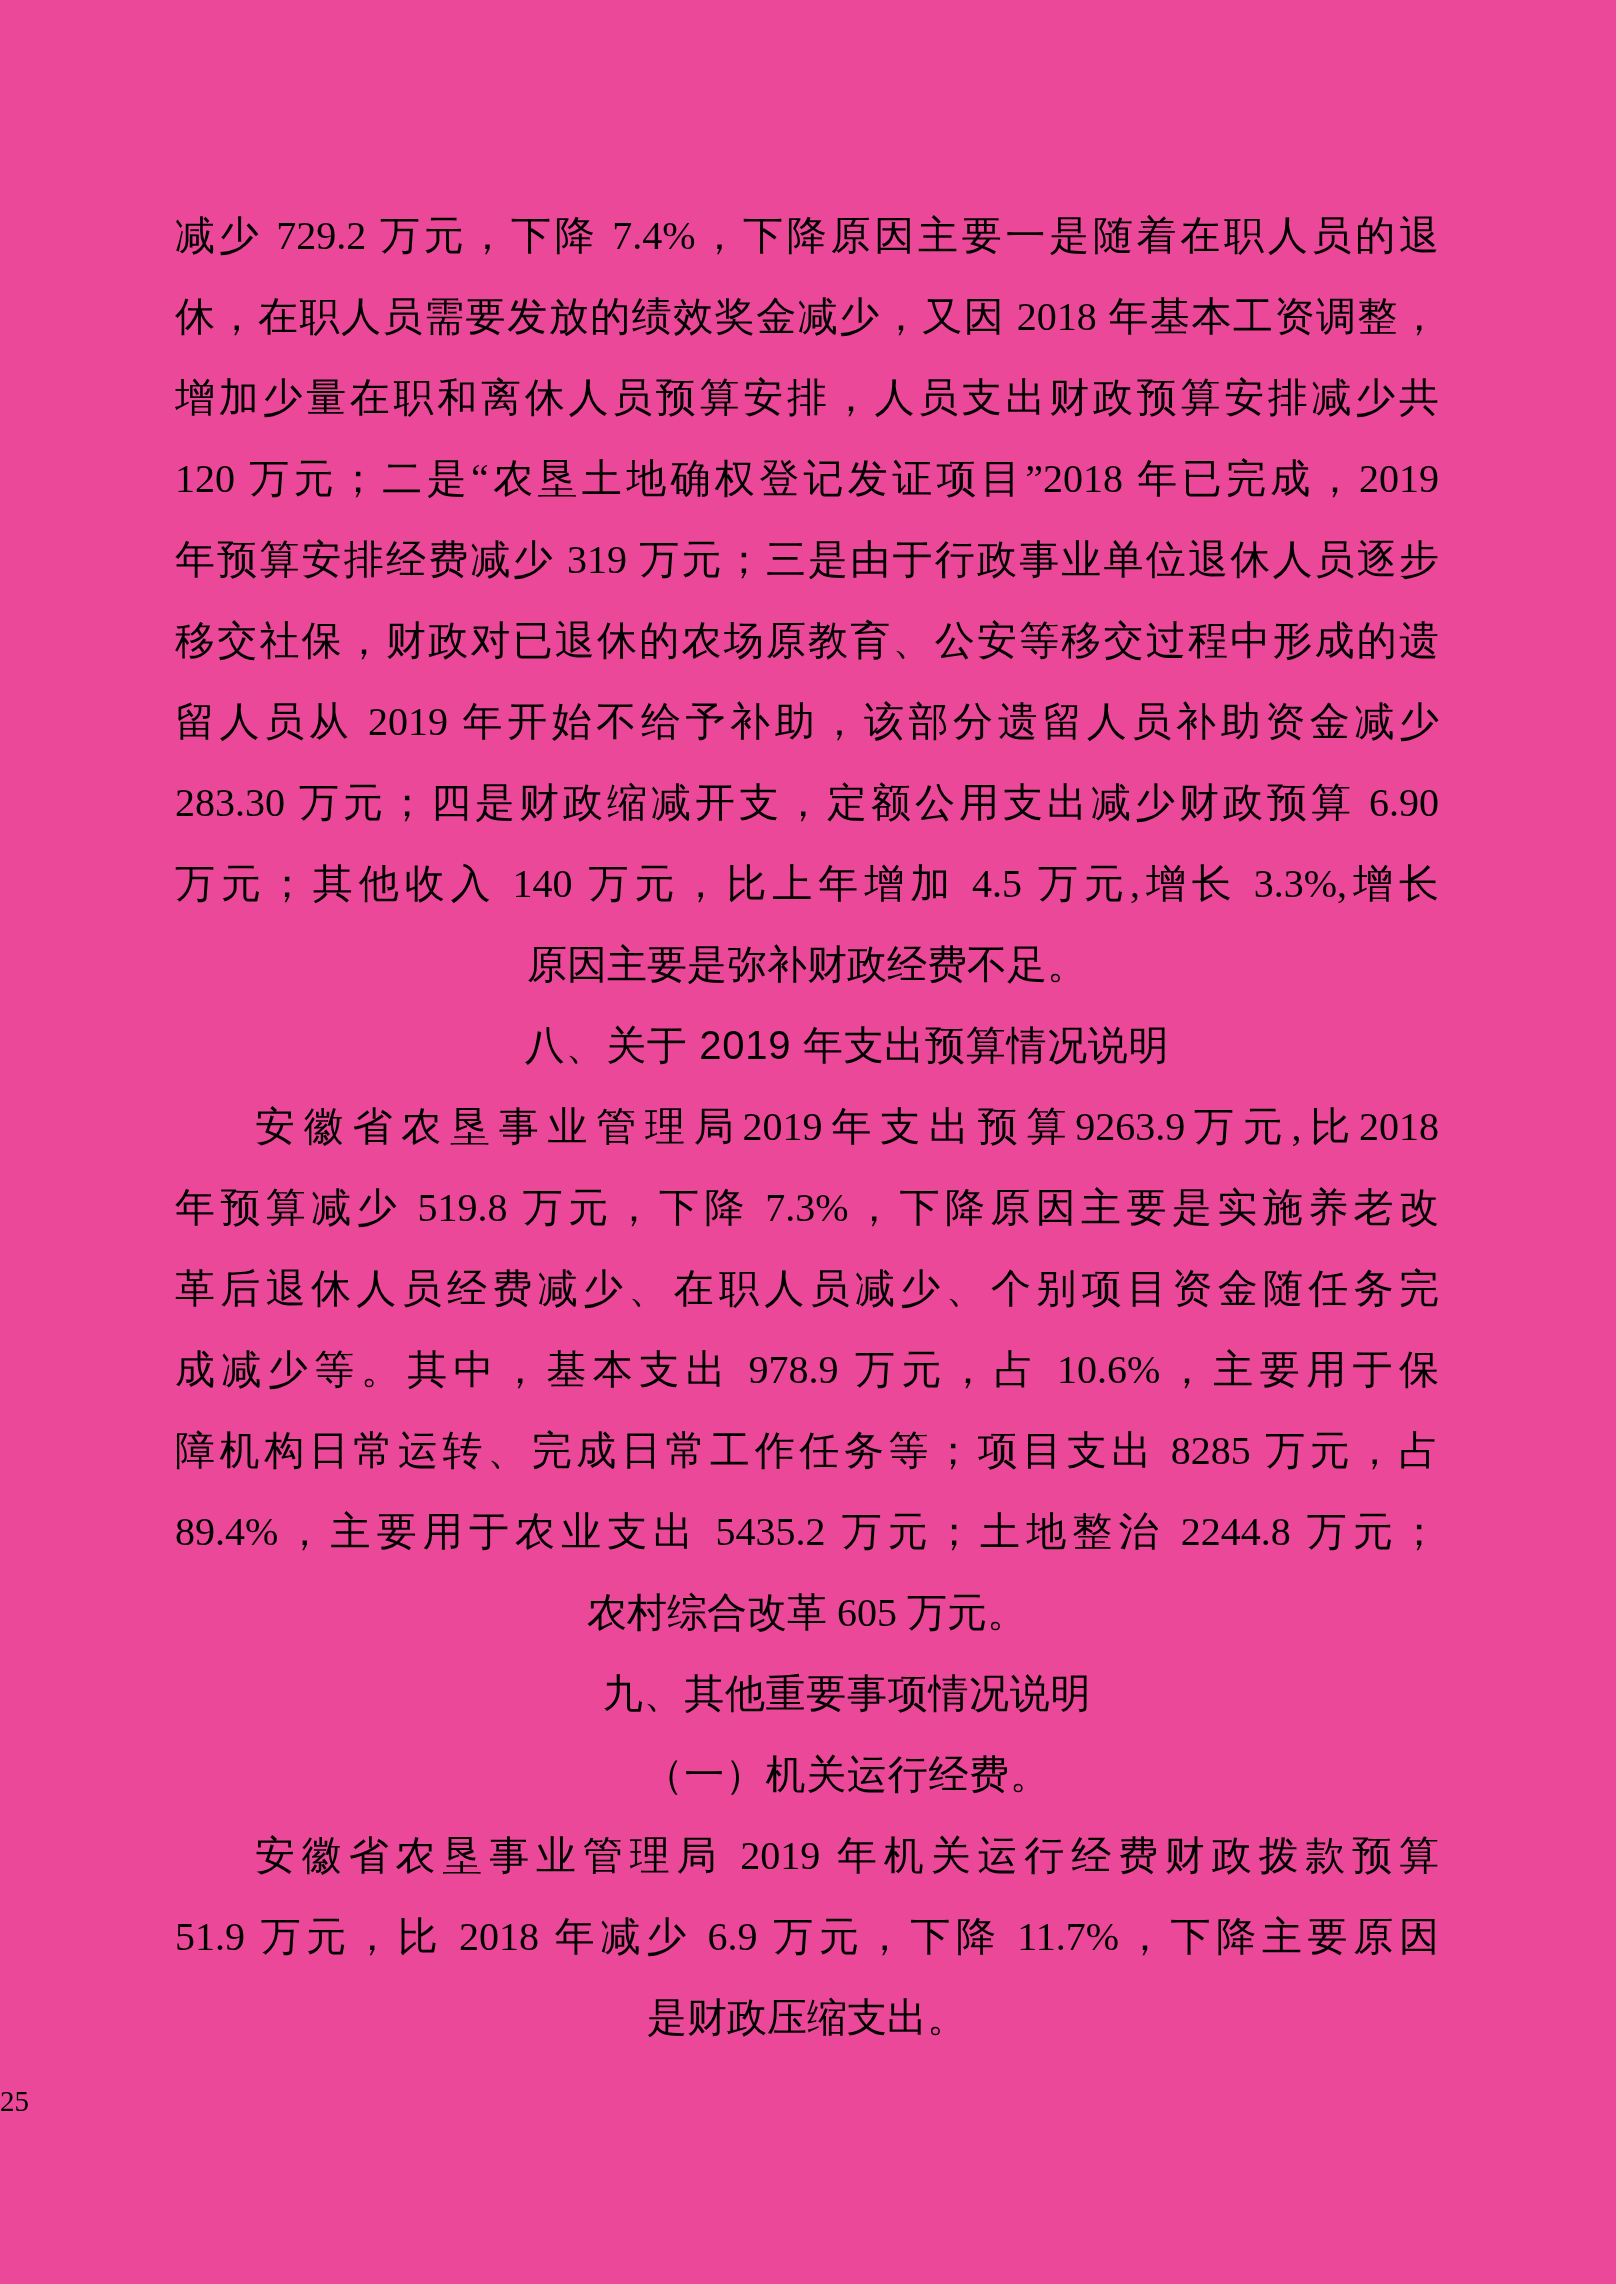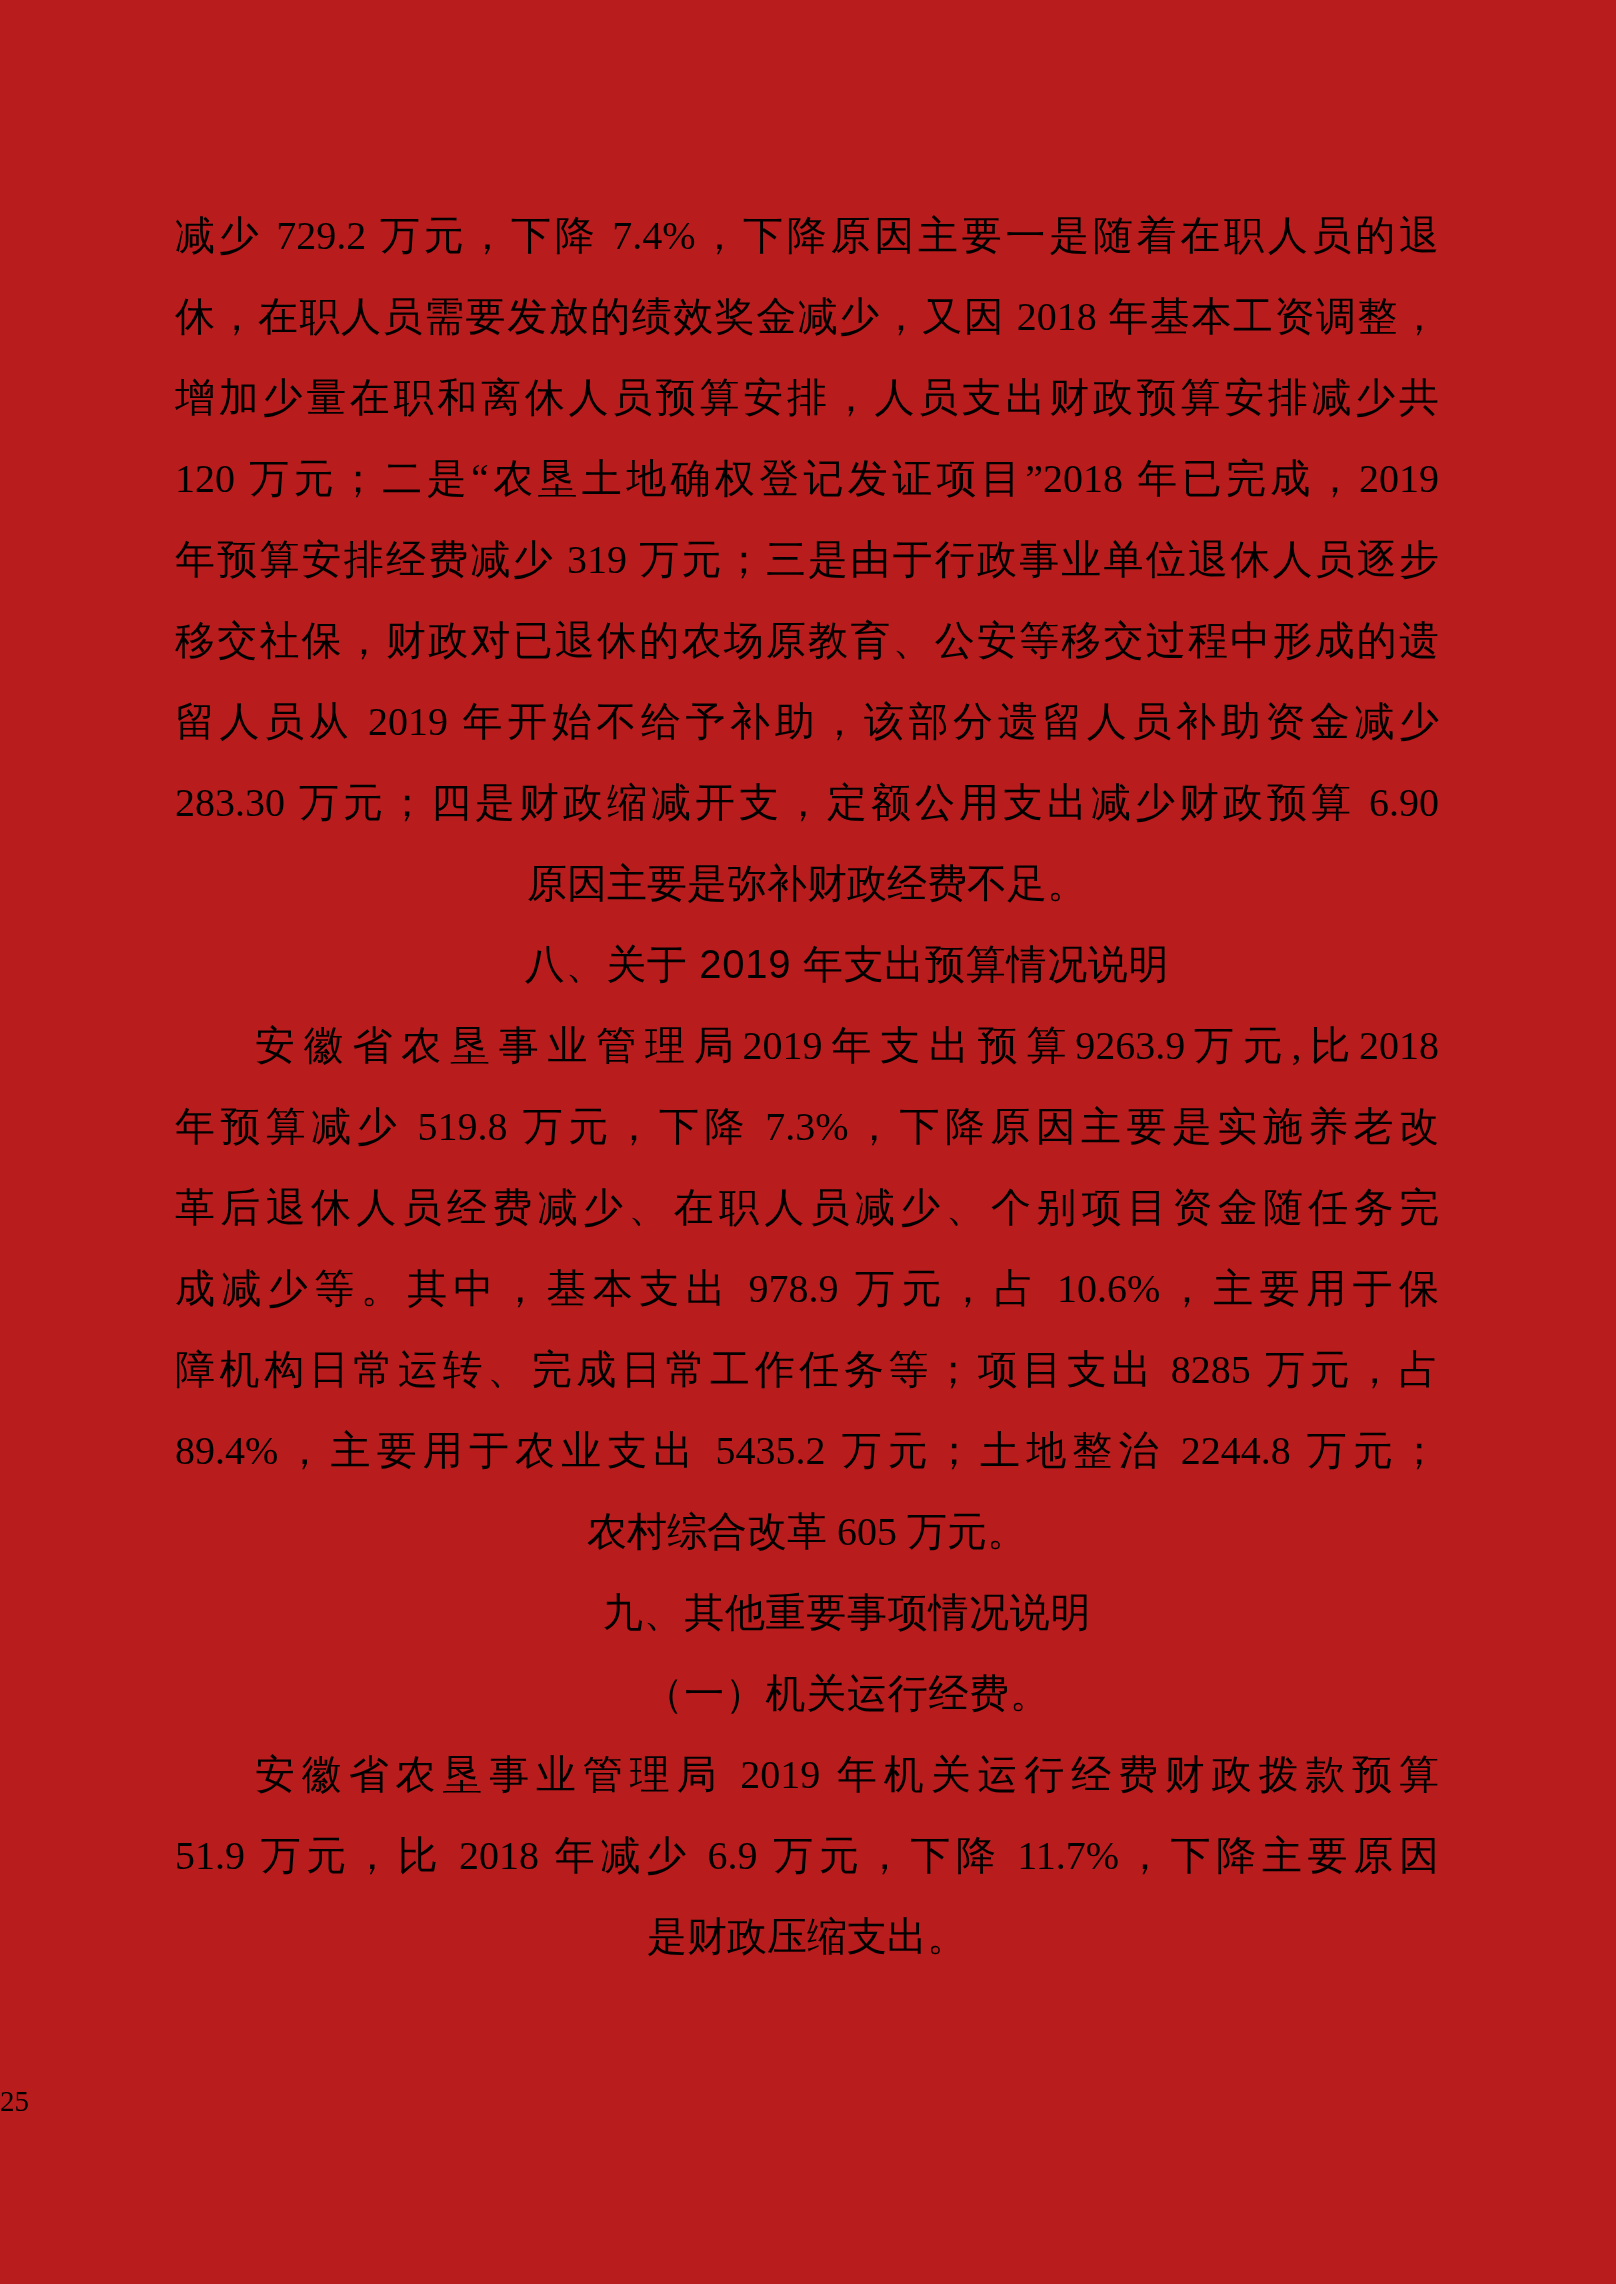--- a/index.html
+++ b/index.html
@@ -4,21 +4,21 @@
 <style>
   html, body {
     margin: 0;
     padding: 0;
     background: #ffffff;
   }
   .page {
     position: relative;
     width: 1616px;
     height: 2284px;
-    background: #b91c1c;
+    background: #ec4899;
     color: #000000;
     overflow: hidden;
   }
   .body-text {
     position: absolute;
     top: 195px;
     left: 175px;
     right: 177px;
     font-family: "Liberation Serif", "DejaVu Serif", serif;
     font-size: 40px;
@@ -62,20 +62,21 @@
 <div class="page">
   <div class="body-text">
     <div class="line j">减少 729.2 万元，下降 7.4%，下降原因主要一是随着在职人员的退</div>
     <div class="line j">休，在职人员需要发放的绩效奖金减少，又因 2018 年基本工资调整，</div>
     <div class="line j">增加少量在职和离休人员预算安排，人员支出财政预算安排减少共</div>
     <div class="line j">120 万元；二是“农垦土地确权登记发证项目”2018 年已完成，2019</div>
     <div class="line j">年预算安排经费减少 319 万元；三是由于行政事业单位退休人员逐步</div>
     <div class="line j">移交社保，财政对已退休的农场原教育、公安等移交过程中形成的遗</div>
     <div class="line j">留人员从 2019 年开始不给予补助，该部分遗留人员补助资金减少</div>
     <div class="line j">283.30 万元；四是财政缩减开支，定额公用支出减少财政预算 6.90</div>
+    <div class="line j">万元；其他收入 140 万元，比上年增加 4.5 万元,增长 3.3%,增长</div>
     <div class="line">原因主要是弥补财政经费不足。</div>
     <div class="line heading indent">八、关于 2019 年支出预算情况说明</div>
     <div class="line j indent">安徽省农垦事业管理局2019年支出预算9263.9万元,比2018</div>
     <div class="line j">年预算减少 519.8 万元，下降 7.3%，下降原因主要是实施养老改</div>
     <div class="line j">革后退休人员经费减少、在职人员减少、个别项目资金随任务完</div>
     <div class="line j">成减少等。其中，基本支出 978.9 万元，占 10.6%，主要用于保</div>
     <div class="line j">障机构日常运转、完成日常工作任务等；项目支出 8285 万元，占</div>
     <div class="line j">89.4%，主要用于农业支出 5435.2 万元；土地整治 2244.8 万元；</div>
     <div class="line">农村综合改革 605 万元。</div>
     <div class="line heading indent">九、其他重要事项情况说明</div>

